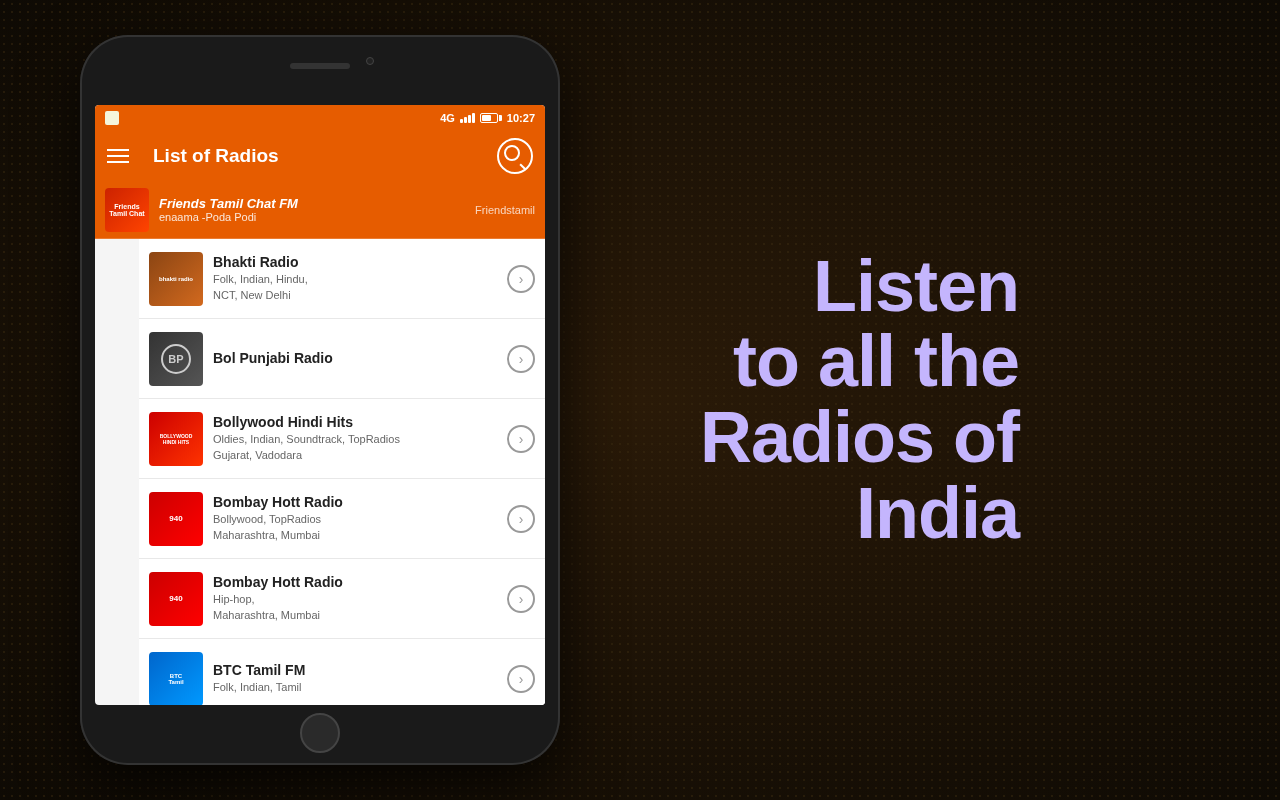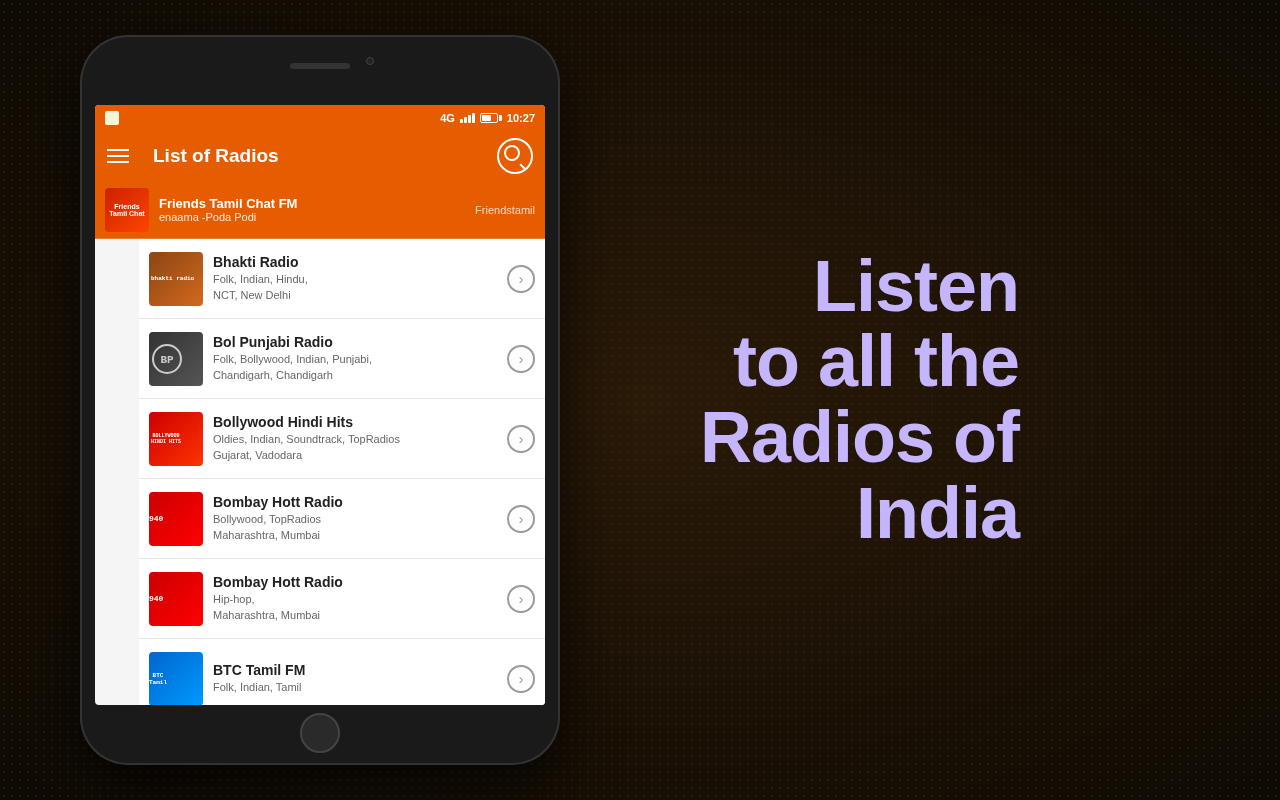--- a/index.html
+++ b/index.html
@@ -229,20 +229,21 @@
       min-width: 0;
     }
 
     .now-playing-name {
       color: white;
       font-size: 13px;
       font-weight: bold;
       white-space: nowrap;
       overflow: hidden;
       text-overflow: ellipsis;
+      font-style: italic;
     }
 
     .now-playing-track {
       color: rgba(255,255,255,0.85);
       font-size: 11px;
       white-space: nowrap;
       overflow: hidden;
       text-overflow: ellipsis;
     }
 
@@ -269,27 +270,26 @@
       min-height: 80px;
     }
 
     .radio-logo {
       width: 54px;
       height: 54px;
       border-radius: 4px;
       flex-shrink: 0;
       display: flex;
       align-items: center;
-      justify-content: flex-start;
+      justify-content: center;
       overflow: hidden;
       font-size: 7px;
       font-weight: bold;
       color: white;
       text-align: center;
-      font-family: Liberation Mono, monospace;
     }
 
     .radio-info {
       flex: 1;
       min-width: 0;
     }
 
     .radio-name {
       font-size: 14px;
       font-weight: bold;
@@ -480,21 +480,20 @@
 
           <div class="radio-item">
             <div class="radio-logo logo-bol">
               <svg width="36" height="36" viewBox="0 0 36 36">
                 <circle cx="18" cy="18" r="14" fill="none" stroke="#ccc" stroke-width="2"></circle>
                 <text x="18" y="22" text-anchor="middle" fill="#ccc" font-size="11" font-weight="bold">BP</text>
               </svg>
             </div>
             <div class="radio-info">
               <div class="radio-name">Bol Punjabi Radio</div>
-              <div class="radio-tags">Folk, Bollywood, Indian, Punjabi,<br>Chandigarh, Chandigarh</div>
             </div>
             <div class="radio-arrow">›</div>
           </div>
 
           <div class="radio-item">
             <div class="radio-logo logo-bollywood">
               <span style="font-size:5px;color:#fff;text-align:center;padding:2px;font-weight:bold;line-height:1.2">BOLLYWOOD<br>HINDI HITS</span>
             </div>
             <div class="radio-info">
               <div class="radio-name">Bollywood Hindi Hits</div>

